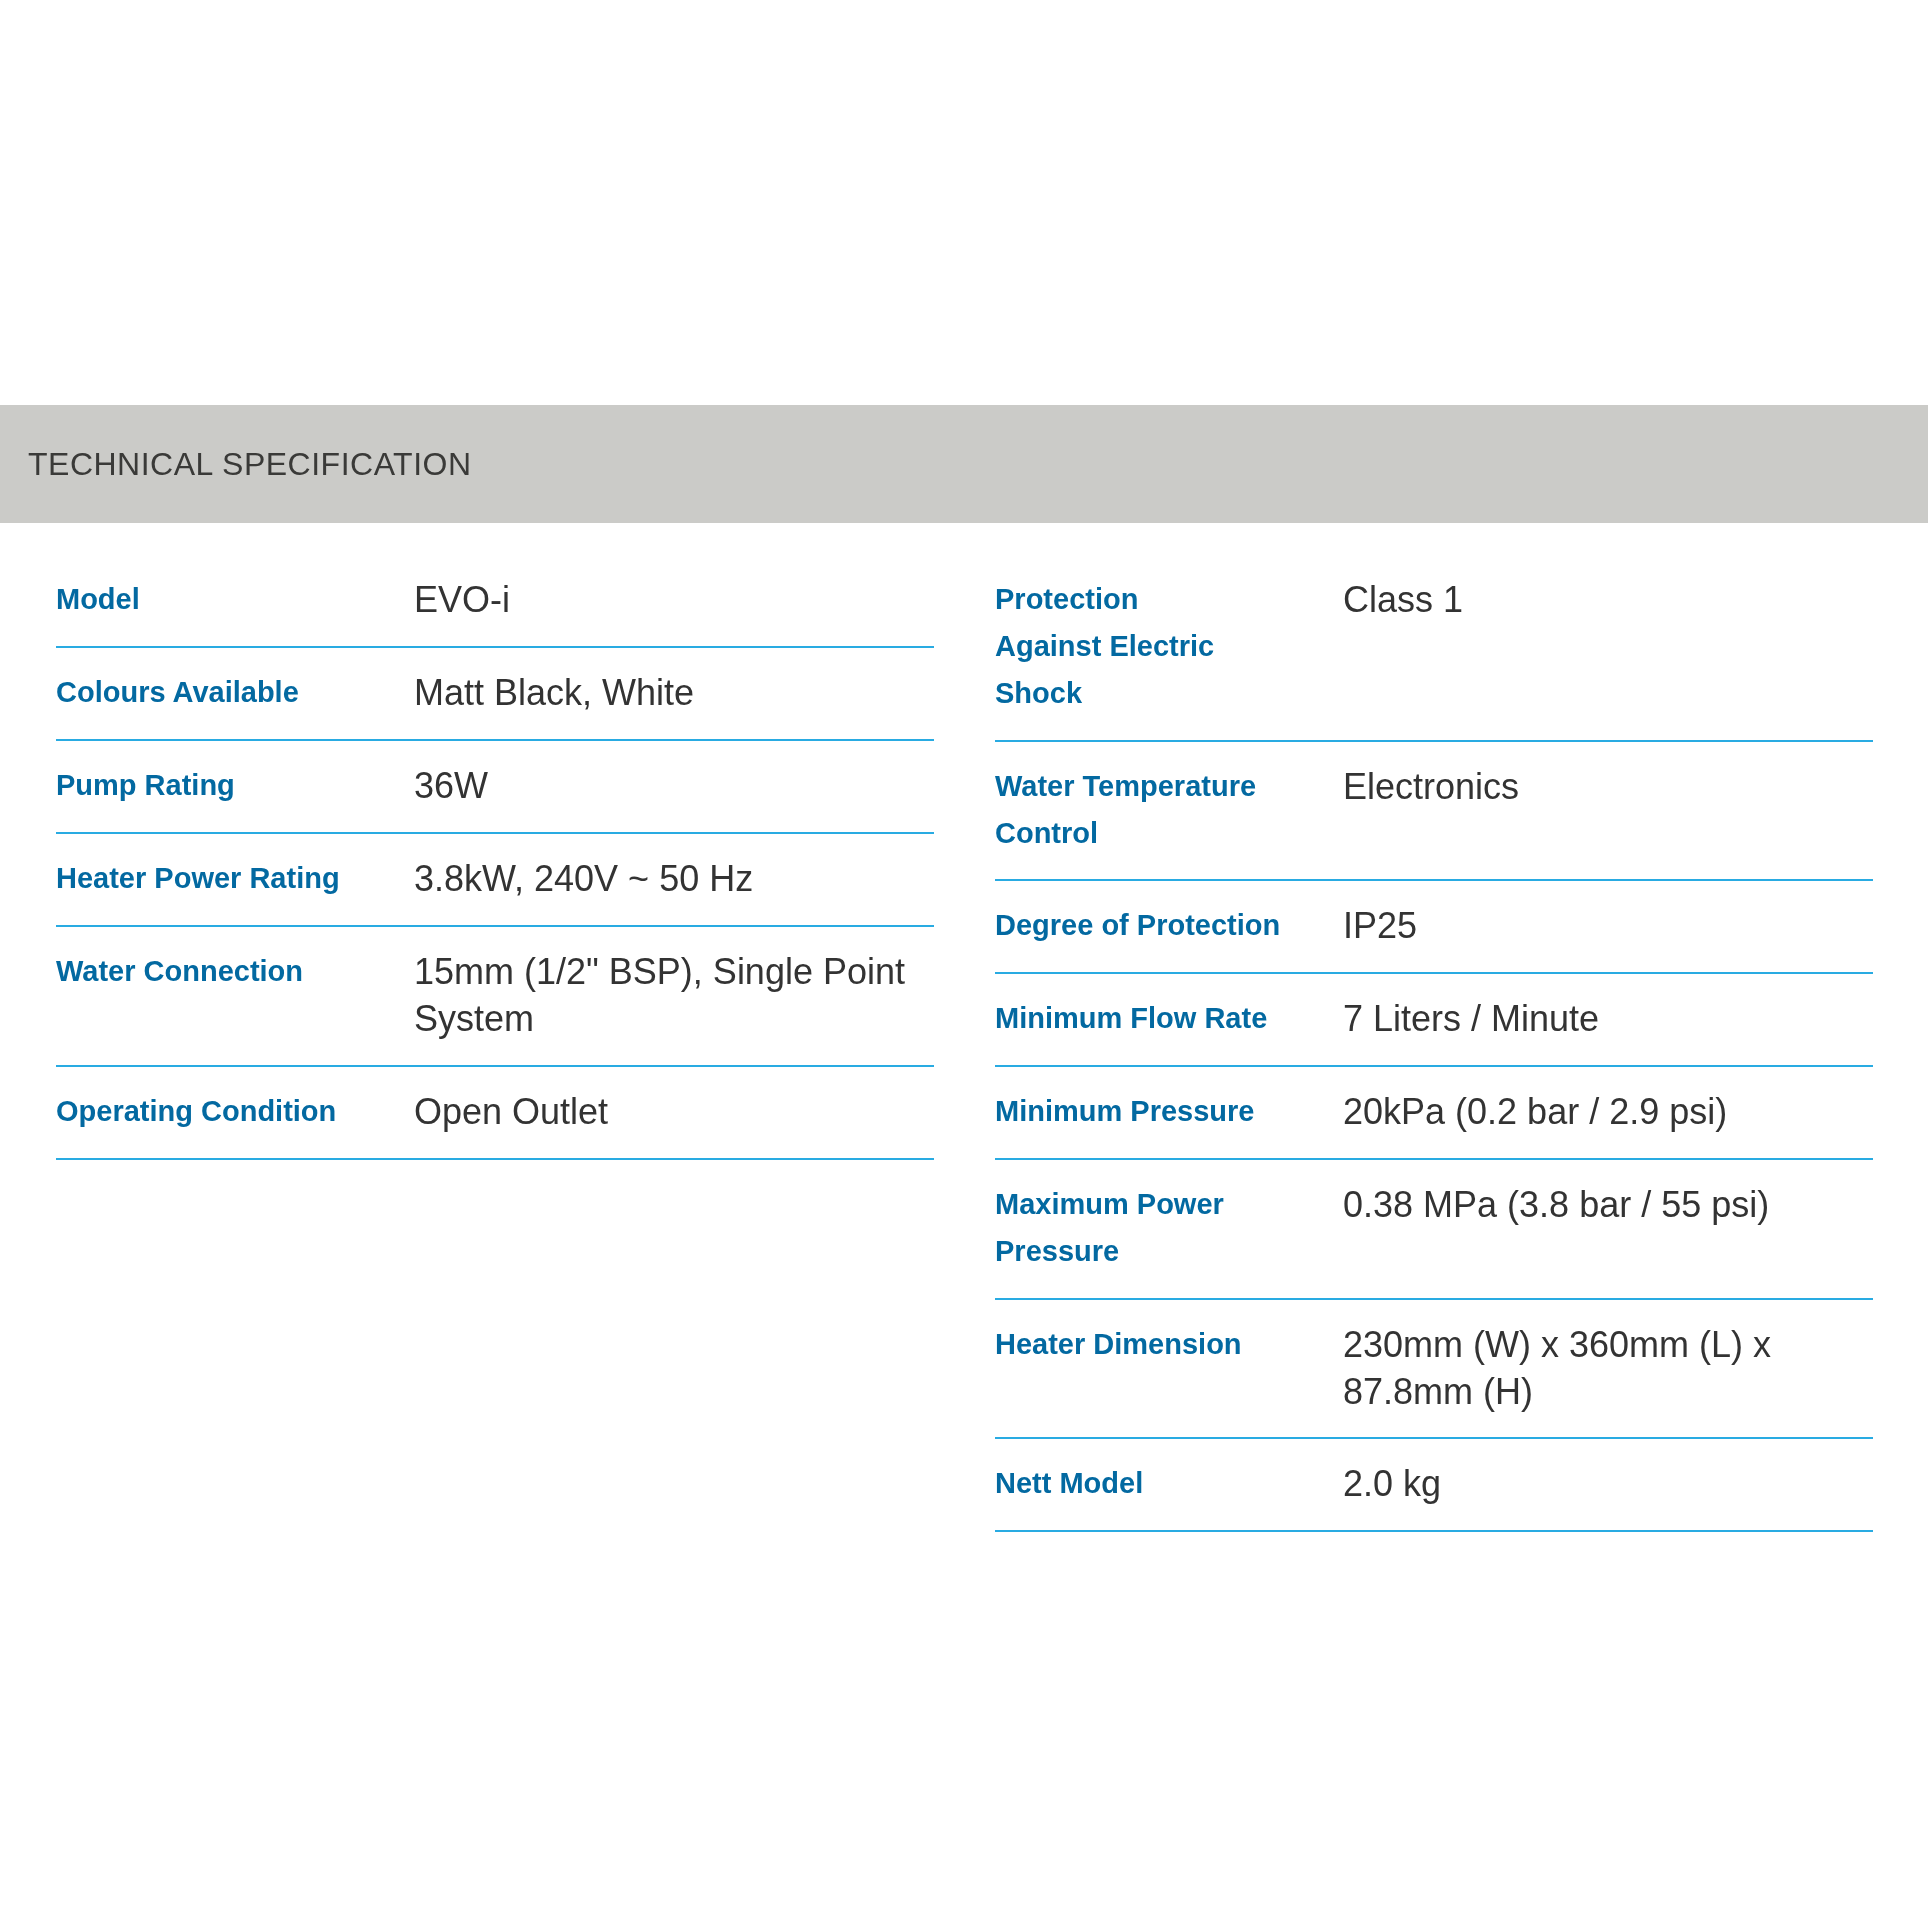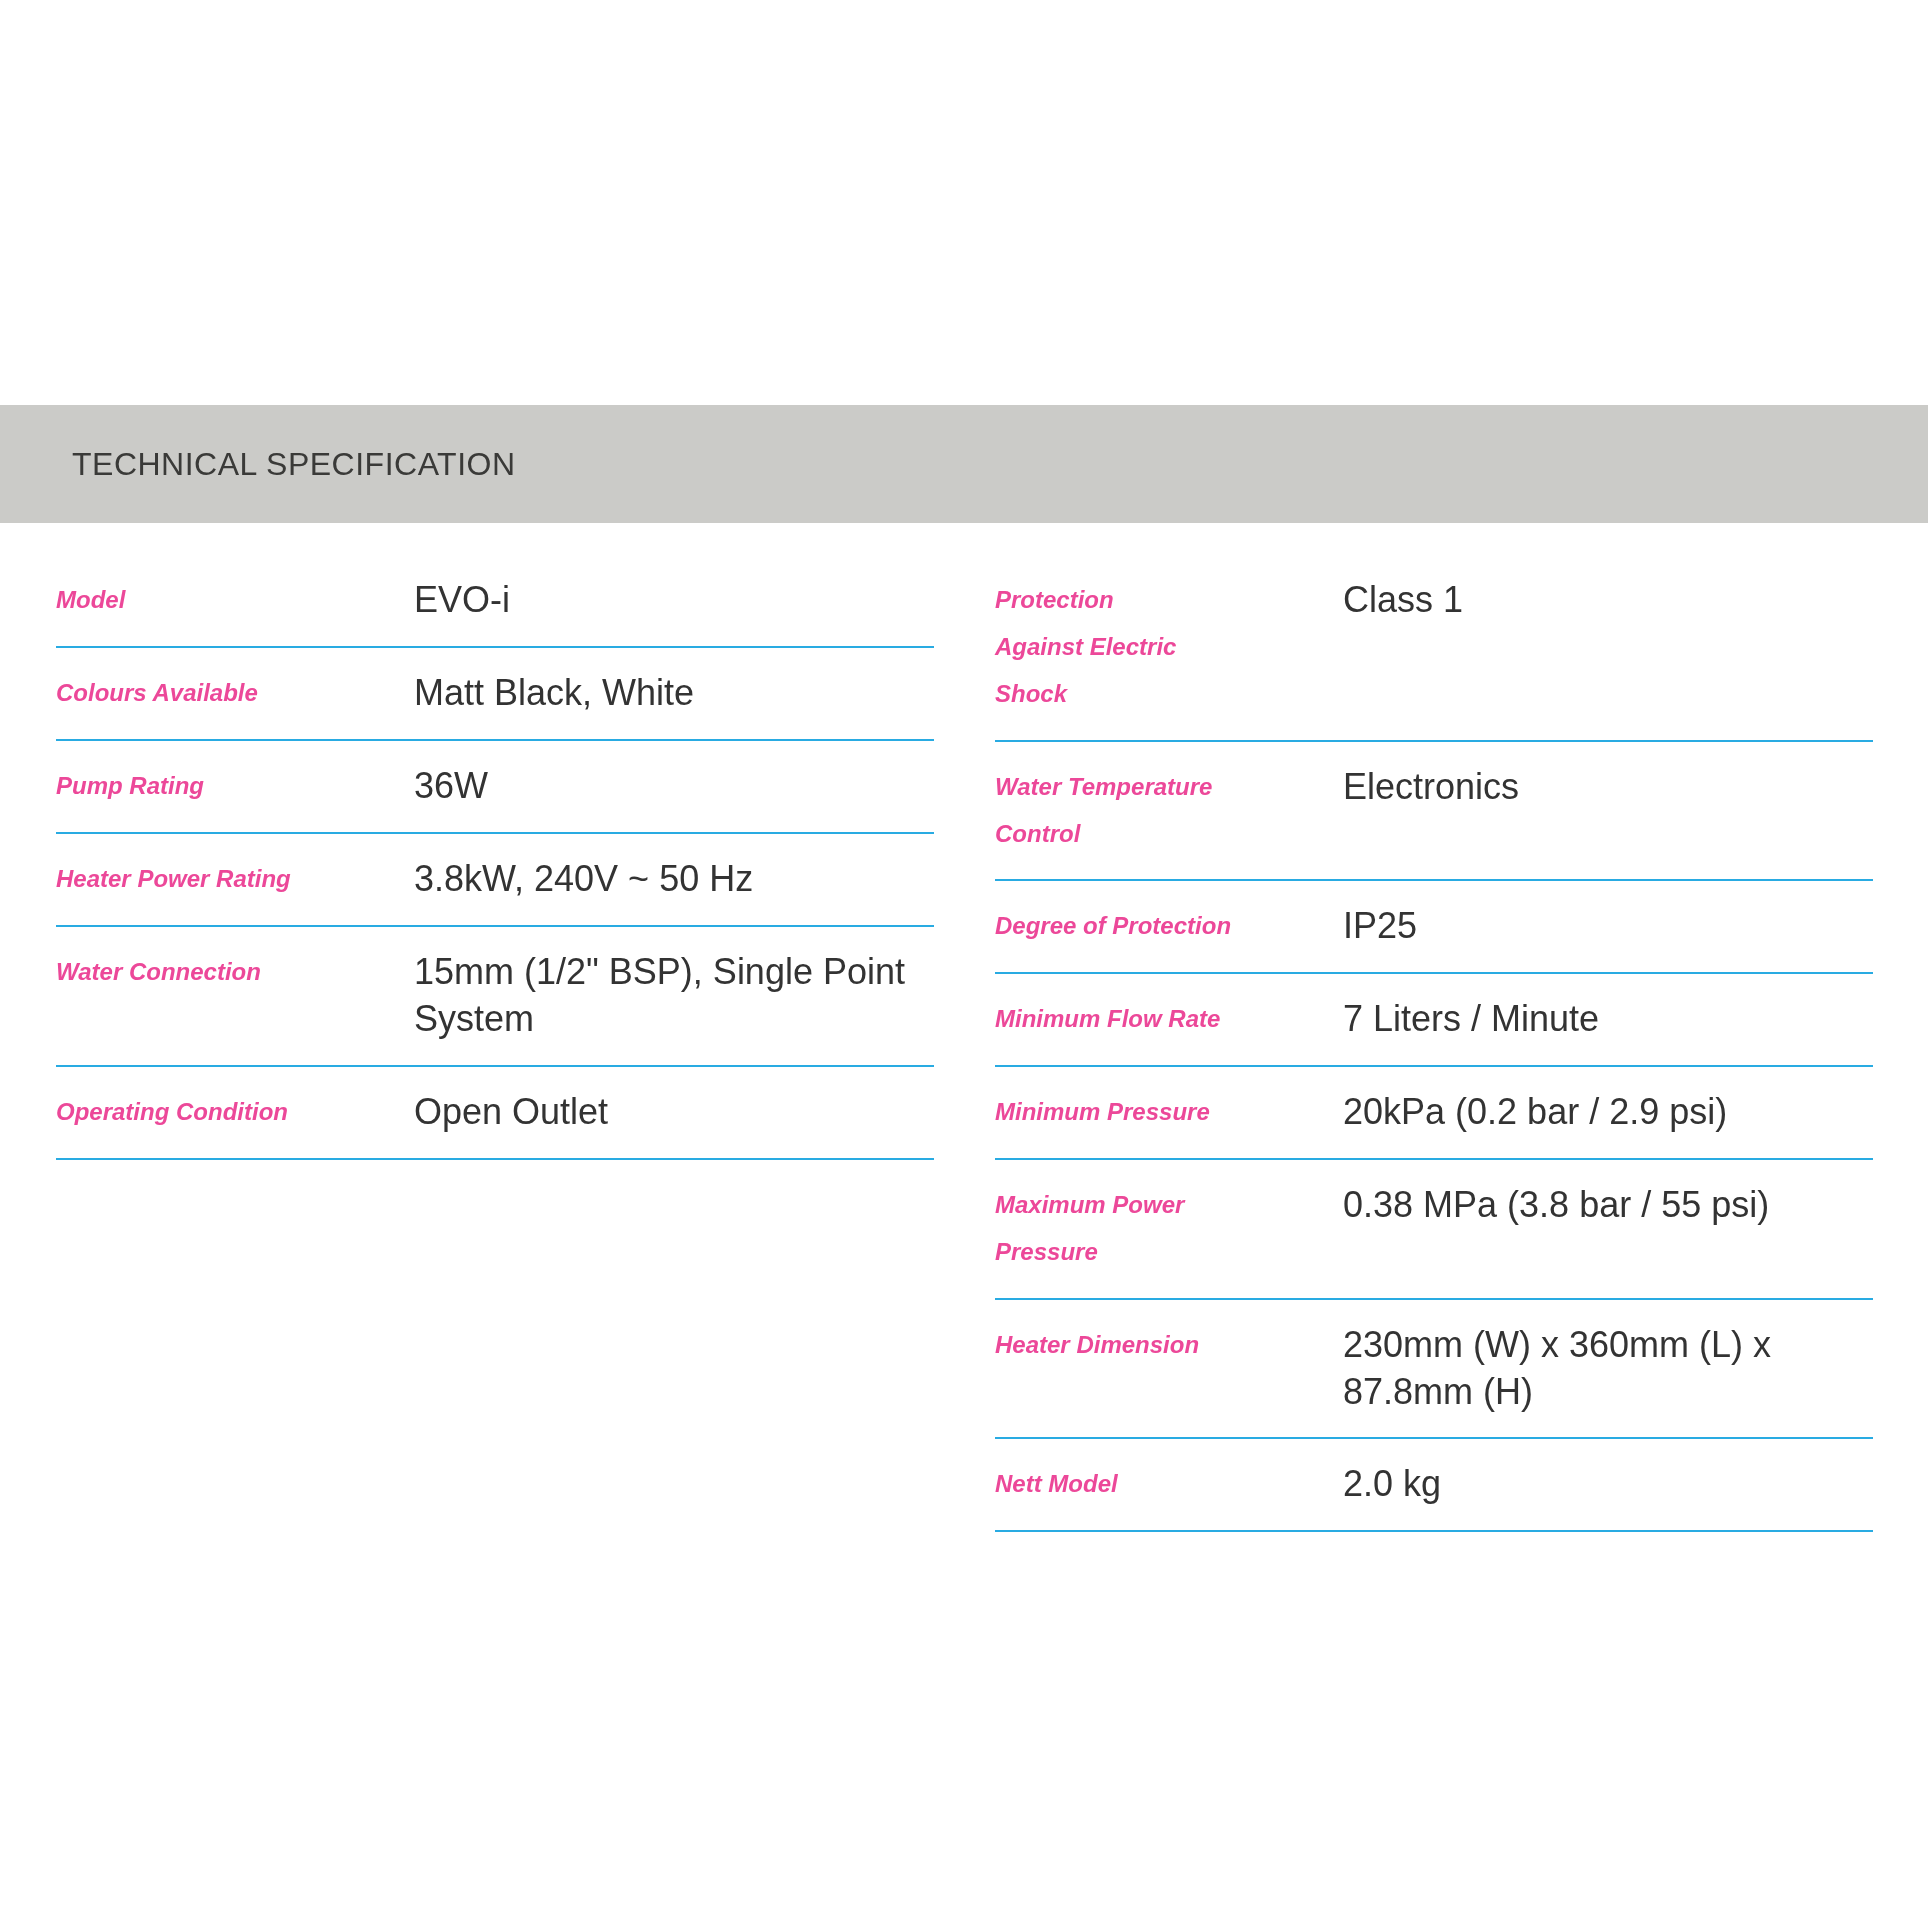--- a/index.html
+++ b/index.html
@@ -21,21 +21,21 @@
     position: absolute;
     top: 405px;
     left: 0;
     width: 1928px;
     height: 118px;
     background: #cbcbc8;
     display: flex;
     align-items: center;
   }
   .header-title {
-    margin-left: 72px;
+    margin-left: 28px;
     font-size: 32px;
     font-weight: 400;
     color: #3a3a38;
     letter-spacing: 0.5px;
   }
 
   .columns {
     position: absolute;
     top: 555px;
     left: 0;
@@ -49,25 +49,24 @@
   .row {
     display: flex;
     align-items: flex-start;
     border-bottom: 2.8px solid #29abe2;
     padding: 21px 0 22.6px 0;
     min-height: 93px;
   }
   .label {
     flex: 0 0 358px;
     font-weight: 700;
-    color: #ec4899;
-    font-size: 24px;
+    color: #0369a1;
+    font-size: 29px;
     line-height: 47px;
     white-space: pre-line;
-    font-style: italic;
   }
   .col-right .label { flex: 0 0 348px; }
   .value {
     flex: 1 1 auto;
     font-weight: 400;
     color: #333333;
     font-size: 36px;
     line-height: 47px;
     white-space: pre-line;
   }

